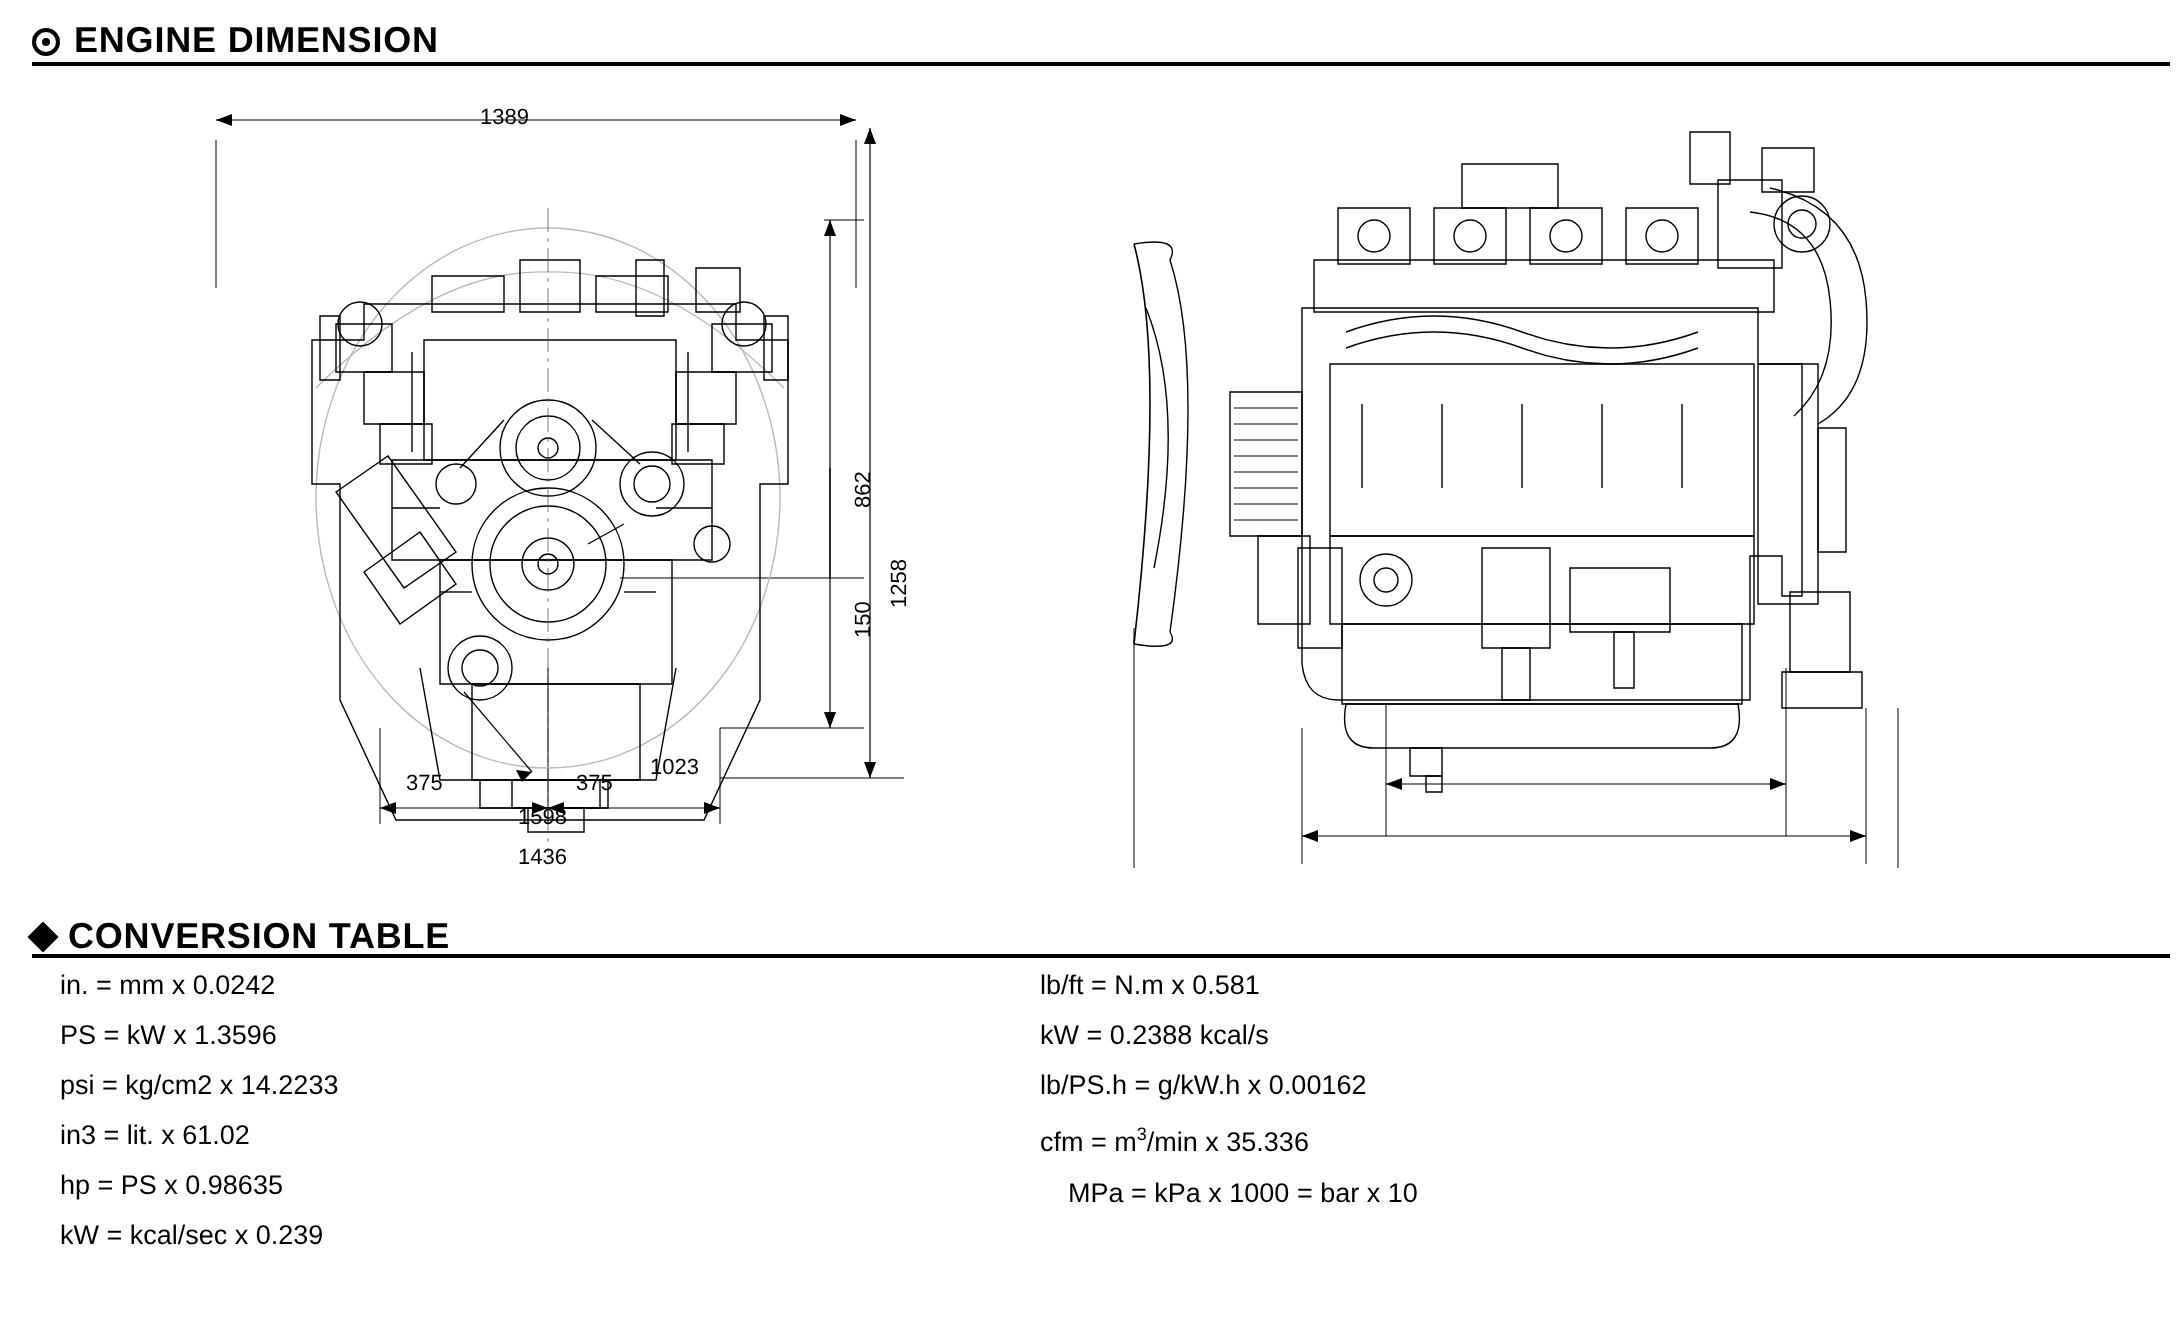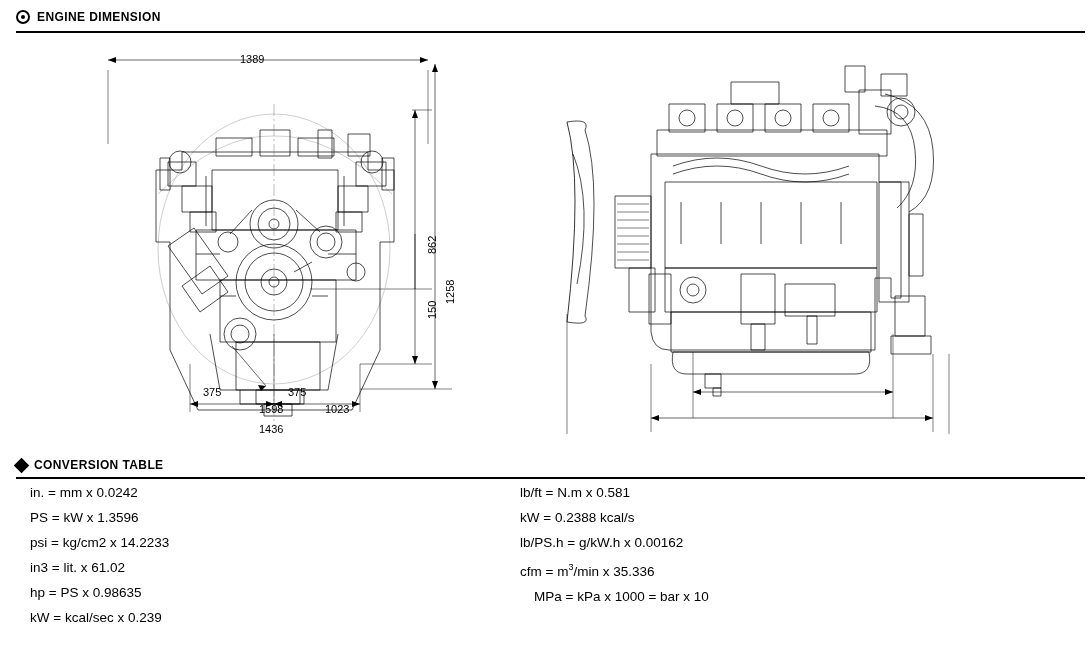--- a/index.html
+++ b/index.html
@@ -18,21 +18,21 @@
 
   
   .section-header {
     position: absolute;
     left: 16px;
     display: flex;
     align-items: center;
     gap: 7px;
   }
   .section-header .title {
-    font-size: 12px;
+    font-size: 18px;
     font-weight: bold;
     letter-spacing: 0.4px;
   }
   .header-rule {
     position: absolute;
     left: 16px;
     right: 6px;
     height: 2px;
     background: #000;
   }
@@ -312,21 +312,21 @@
       <line x1="106" y1="384" x2="388" y2="384" stroke-width="0.6"></line>
       <path d="M106 384 l8 -3 v6 z" fill="#000" stroke="none"></path>
       <path d="M388 384 l-8 -3 v6 z" fill="#000" stroke="none"></path>
 
       <line x1="22" y1="404" x2="404" y2="404" stroke-width="0.6"></line>
       <path d="M22 404 l8 -3 v6 z" fill="#000" stroke="none"></path>
       <path d="M404 404 l-8 -3 v6 z" fill="#000" stroke="none"></path>
     </g>
   </svg>
 
-  <div class="dim-label" style="left:1325px; top:344px; transform:translateX(-1000px);margin-top:25px;">1023</div>
+  <div class="dim-label" style="left:1325px; top:344px; transform:translateX(-1000px);">1023</div>
   <div class="dim-label" style="left:1259px; top:369px; transform:translateX(-1000px);">1598</div>
   <div class="dim-label" style="left:1259px; top:389px; transform:translateX(-1000px);">1436</div>
 </div>
 
 <div class="section-header" style="top:458px;">
   <span class="icon-diamond"></span>
   <span class="title">CONVERSION TABLE</span>
 </div>
 <div class="header-rule" style="top:477px;"></div>
 

